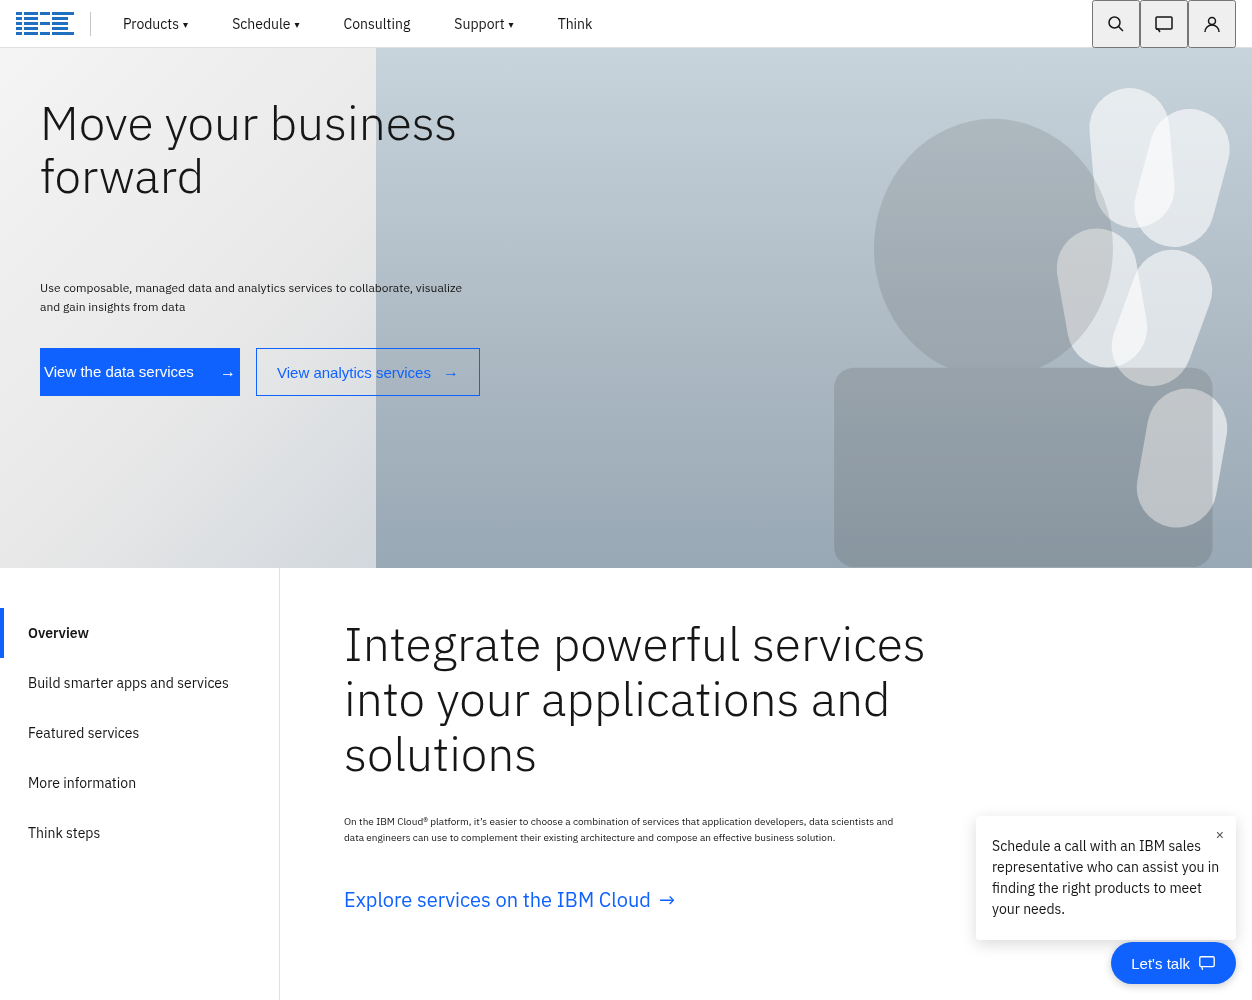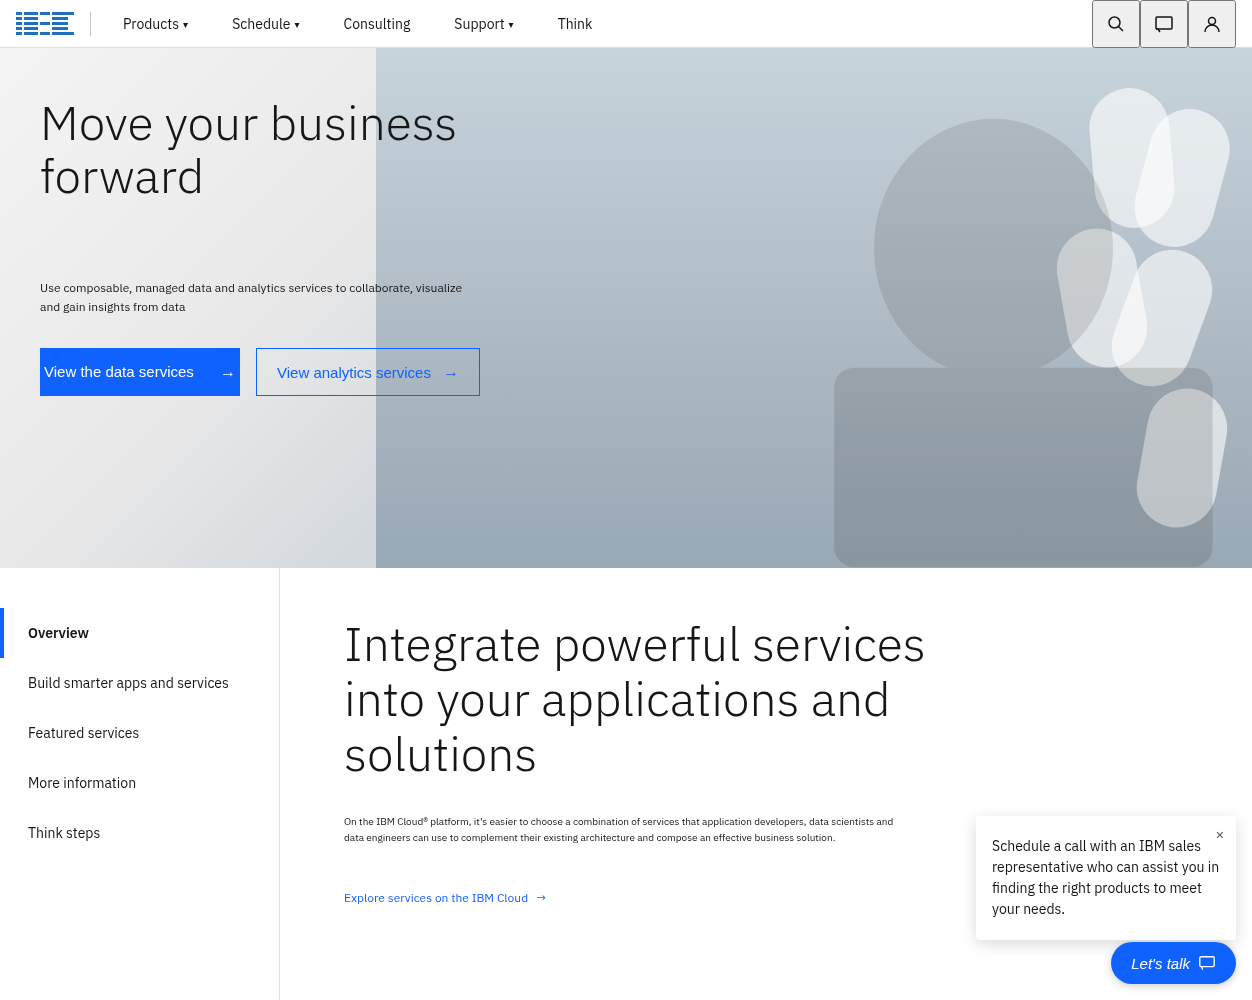--- a/index.html
+++ b/index.html
@@ -108,21 +108,21 @@
     .content-title {
       font-size: 48px; font-weight: 300; line-height: 1.15;
       color: #161616; margin-bottom: 32px; max-width: 600px;
     }
     .content-body {
       font-size: 10px; line-height: 1.6; color: #161616;
       max-width: 560px; margin-bottom: 40px;
     }
     .content-link {
       display: inline-flex; align-items: flex-end; gap: 8px;
-      color: #0f62fe; font-size: 12px; text-decoration: none; cursor: pointer;
+      color: #0f62fe; font-size: 20px; text-decoration: none; cursor: pointer;
     }
 
     
     .chat-widget {
       position: fixed; bottom: 60px; right: 16px;
       width: 260px; background: #fff;
       box-shadow: 0 4px 16px rgba(0,0,0,0.15);
       border-radius: 4px; padding: 20px 16px;
       z-index: 200;
     }
@@ -135,21 +135,21 @@
       font-size: 14px; line-height: 1.5; color: #161616;
     }
 
     
     .lets-talk-btn {
       position: fixed; bottom: 16px; right: 16px;
       background: #0f62fe; color: #fff;
       padding: 12px 20px; border-radius: 24px;
       font-size: 15px; cursor: pointer; border: none;
       display: flex; align-items: center; gap: 8px;
-      z-index: 200; box-shadow: 0 2px 8px rgba(0,0,0,0.2); font-style: italic;
+      z-index: 200; box-shadow: 0 2px 8px rgba(0,0,0,0.2);
     }
   </style>
 </head>
 <body>
 
 <nav>
   <div class="nav-logo">
     <svg viewBox="0 0 58 23" fill="none" xmlns="http://www.w3.org/2000/svg">
 
       <rect x="0" y="0" width="6" height="3" fill="#1F70C1"></rect>

